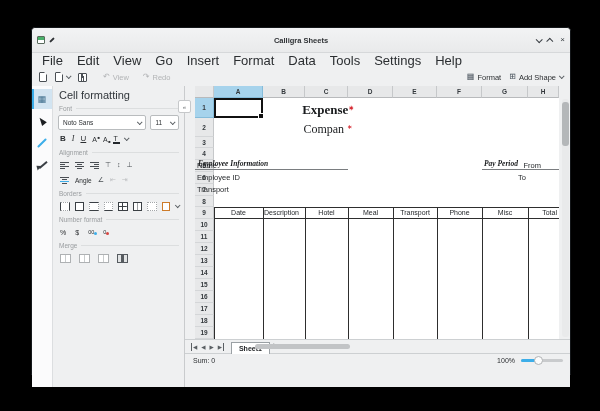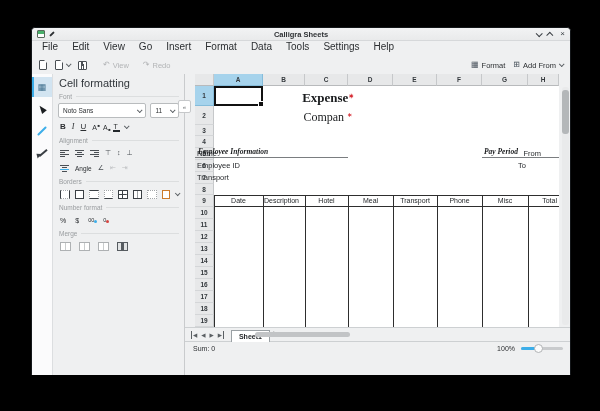--- a/index.html
+++ b/index.html
@@ -1,30 +1,30 @@
 <!DOCTYPE html>
 <html><head>
 <meta charset="utf-8">
 <style>
   *{box-sizing:border-box;margin:0;padding:0}
   html,body{width:600px;height:411px;background:#000;font-family:"Liberation Sans",sans-serif;overflow:hidden}
   .stage{position:relative;width:600px;height:411px;background:#000}
   .window{position:absolute;left:31px;top:27px;width:540px;height:348px;background:#eff0f1;border:1px solid #14171a;border-radius:4px 4px 0 0;overflow:visible;box-shadow:0 0 8px rgba(0,0,0,.6)}
   
-  .titlebar{position:relative;height:13px;background:linear-gradient(#f2f3f4,#e9eaeb);border-bottom:1px solid #d6d8da;border-radius:4px 4px 0 0;display:flex;align-items:center;padding:0 5px}
+  .titlebar{position:relative;height:13px;background:linear-gradient(#f2f3f4,#e9eaeb);border-bottom:1px solid #d6d8da;border-radius:4px 4px 0 0;display:flex;align-items:center;padding:12px 5px}
   .appicon{width:8px;height:8px;border:1px solid #5a6b5d;border-radius:1px;background:linear-gradient(#49b06a 0 3px,#fff 3px);margin-right:4px}
   .penicon{width:6px;height:2px;background:#2e3134;border-radius:1px;transform:rotate(-45deg);margin-right:4px}
   .wtitle{position:absolute;left:0;right:0;text-align:center;font-size:7.5px;font-weight:600;color:#2e3134}
   .wctrl{margin-left:auto;display:flex;gap:7px;align-items:center;z-index:2}
   .chv{width:5px;height:5px;border-right:1px solid #3a3f44;border-bottom:1px solid #3a3f44;display:inline-block}
   .chv.down{transform:rotate(45deg) translateY(-1px)}
   .chv.up{transform:rotate(-135deg) translateY(-1px)}
   .xg{font-size:8px;color:#3a3f44;line-height:6px}
   
-  .menubar{height:15px;display:flex;align-items:flex-start;padding:0 3px;font-size:10px;color:#2b2e31}
+  .menubar{height:15px;display:flex;align-items:flex-end;padding:0 3px;font-size:13px;color:#2b2e31}
   .mi{padding:0 7px;cursor:default}
   
   .toolbar{height:18px;display:flex;align-items:center;padding:0 7px;font-size:7.5px;color:#2b2e31}
   .tbtn{display:flex;align-items:center;gap:3px;margin-right:8px}
   .pg{width:8px;height:10px;background:#fff;border:1px solid #4a4f54;border-radius:1px;position:relative}
   .pg:after{content:"";position:absolute;right:-1px;top:-1px;width:0;height:0;border-style:solid;border-width:0 3px 3px 0;border-color:transparent #eff0f1 transparent transparent}
   .sv{width:9px;height:9px;border:1px solid #4a4f54;border-radius:1px;position:relative;background:#fff}
   .sv:after{content:"";position:absolute;left:2px;right:2px;bottom:0;height:4px;border:1px solid #4a4f54;border-bottom:none}
   .sv:before{content:"";position:absolute;left:2px;right:3px;top:0;height:3px;border:1px solid #4a4f54;border-top:none}
   .garrow{font-size:8px;color:#b2b4b6;line-height:8px}
@@ -196,21 +196,21 @@
           <span class="garrow">↷</span>
           <span class="gray">Redo</span>
         </span>
       <span class="tspacer"></span>
       <span class="tbtn">
           <span class="gridico">▦</span>
           <span>Format</span>
         </span>
       <span class="tbtn" style="margin-right:0">
           <span class="gridico">⊞</span>
-          <span>Add From</span>
+          <span>Add Shape</span>
           <span class="schv"></span>
         </span>
     </div>
 
     <div class="collapsebtn">«</div>
 
     <div class="main">
 
       <div class="toolstrip">
         <div class="tool sel">

